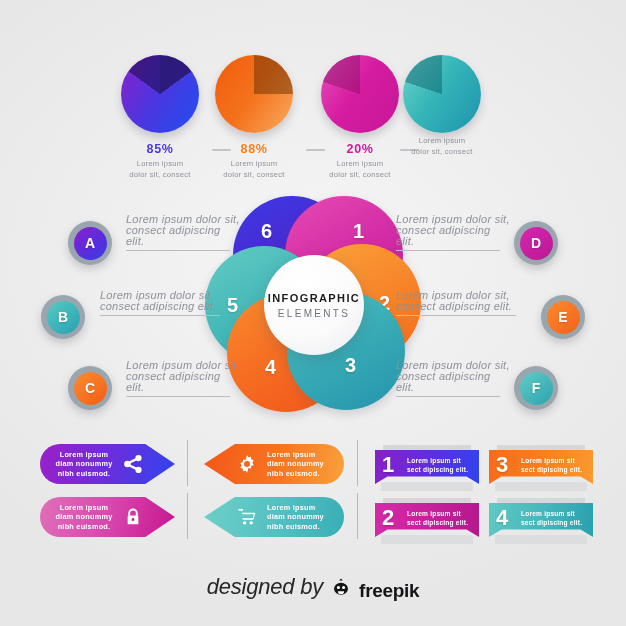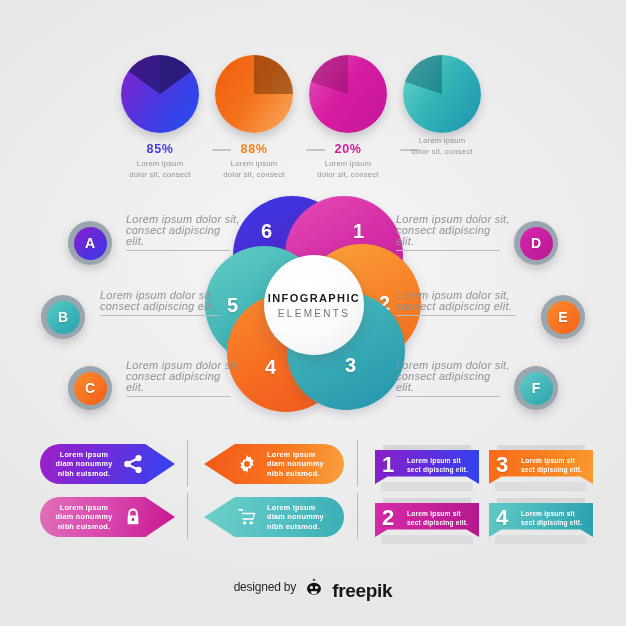--- a/index.html
+++ b/index.html
@@ -59,21 +59,21 @@
   .ribbon .body{position:absolute;inset:0;
      clip-path:polygon(0 0,100% 0,100% 100%,88% 78%,12% 78%,0 100%);}
   .ribbon .num{position:absolute;left:7px;top:2px;font-size:22px;font-weight:bold;color:#fff;
      text-shadow:0 1px 2px rgba(0,0,0,.2);}
   .ribbon .rtxt{position:absolute;left:32px;top:7px;font-size:6.6px;line-height:8.6px;
      color:#fff;font-weight:bold;letter-spacing:.2px;}
   .ribbon .tail{position:absolute;bottom:-7px;left:6px;right:6px;height:9px;background:#dcdddf;}
   
   .footer{position:absolute;left:0;right:0;top:572px;display:flex;align-items:center;
      justify-content:center;gap:7px;}
-  .footer .fb{font-size:12px;color:#252628;letter-spacing:-.2px;}
+  .footer .fb{font-size:22px;color:#252628;letter-spacing:-.2px;font-style:italic;}
   .footer .fbold{font-size:19px;color:#141517;font-weight:bold;letter-spacing:-.3px;margin-top:8px;}
 </style>
 </head>
 <body>
 
 <div class="stage">
 
   <div class="pie-wrap">
 
     <div class="pie-item" style="left:100px;top:0;">
@@ -96,21 +96,21 @@
       </div>
       <div class="pct" style="color:#f4821e;">88%</div>
       <div class="pie-desc">
         <div>Lorem ipsum</div>
         <div>dolor sit, consect</div>
       </div>
     </div>
 
     <div class="connector" style="left:306px;"></div>
 
-    <div class="pie-item" style="left:288px;top:0;">
+    <div class="pie-item" style="left:300px;top:0;">
       <div class="pie" style="background:linear-gradient(125deg,#e552bd 0%,#d61ca0 45%,#c5179a 100%);">
         <div class="slice" style="background:conic-gradient(from -72deg, rgba(120,10,85,.38) 0deg 72deg, rgba(0,0,0,0) 72deg);"></div>
       </div>
       <div class="pct" style="color:#d4189e;">20%</div>
       <div class="pie-desc">
         <div>Lorem ipsum</div>
         <div>dolor sit, consect</div>
       </div>
     </div>
 

